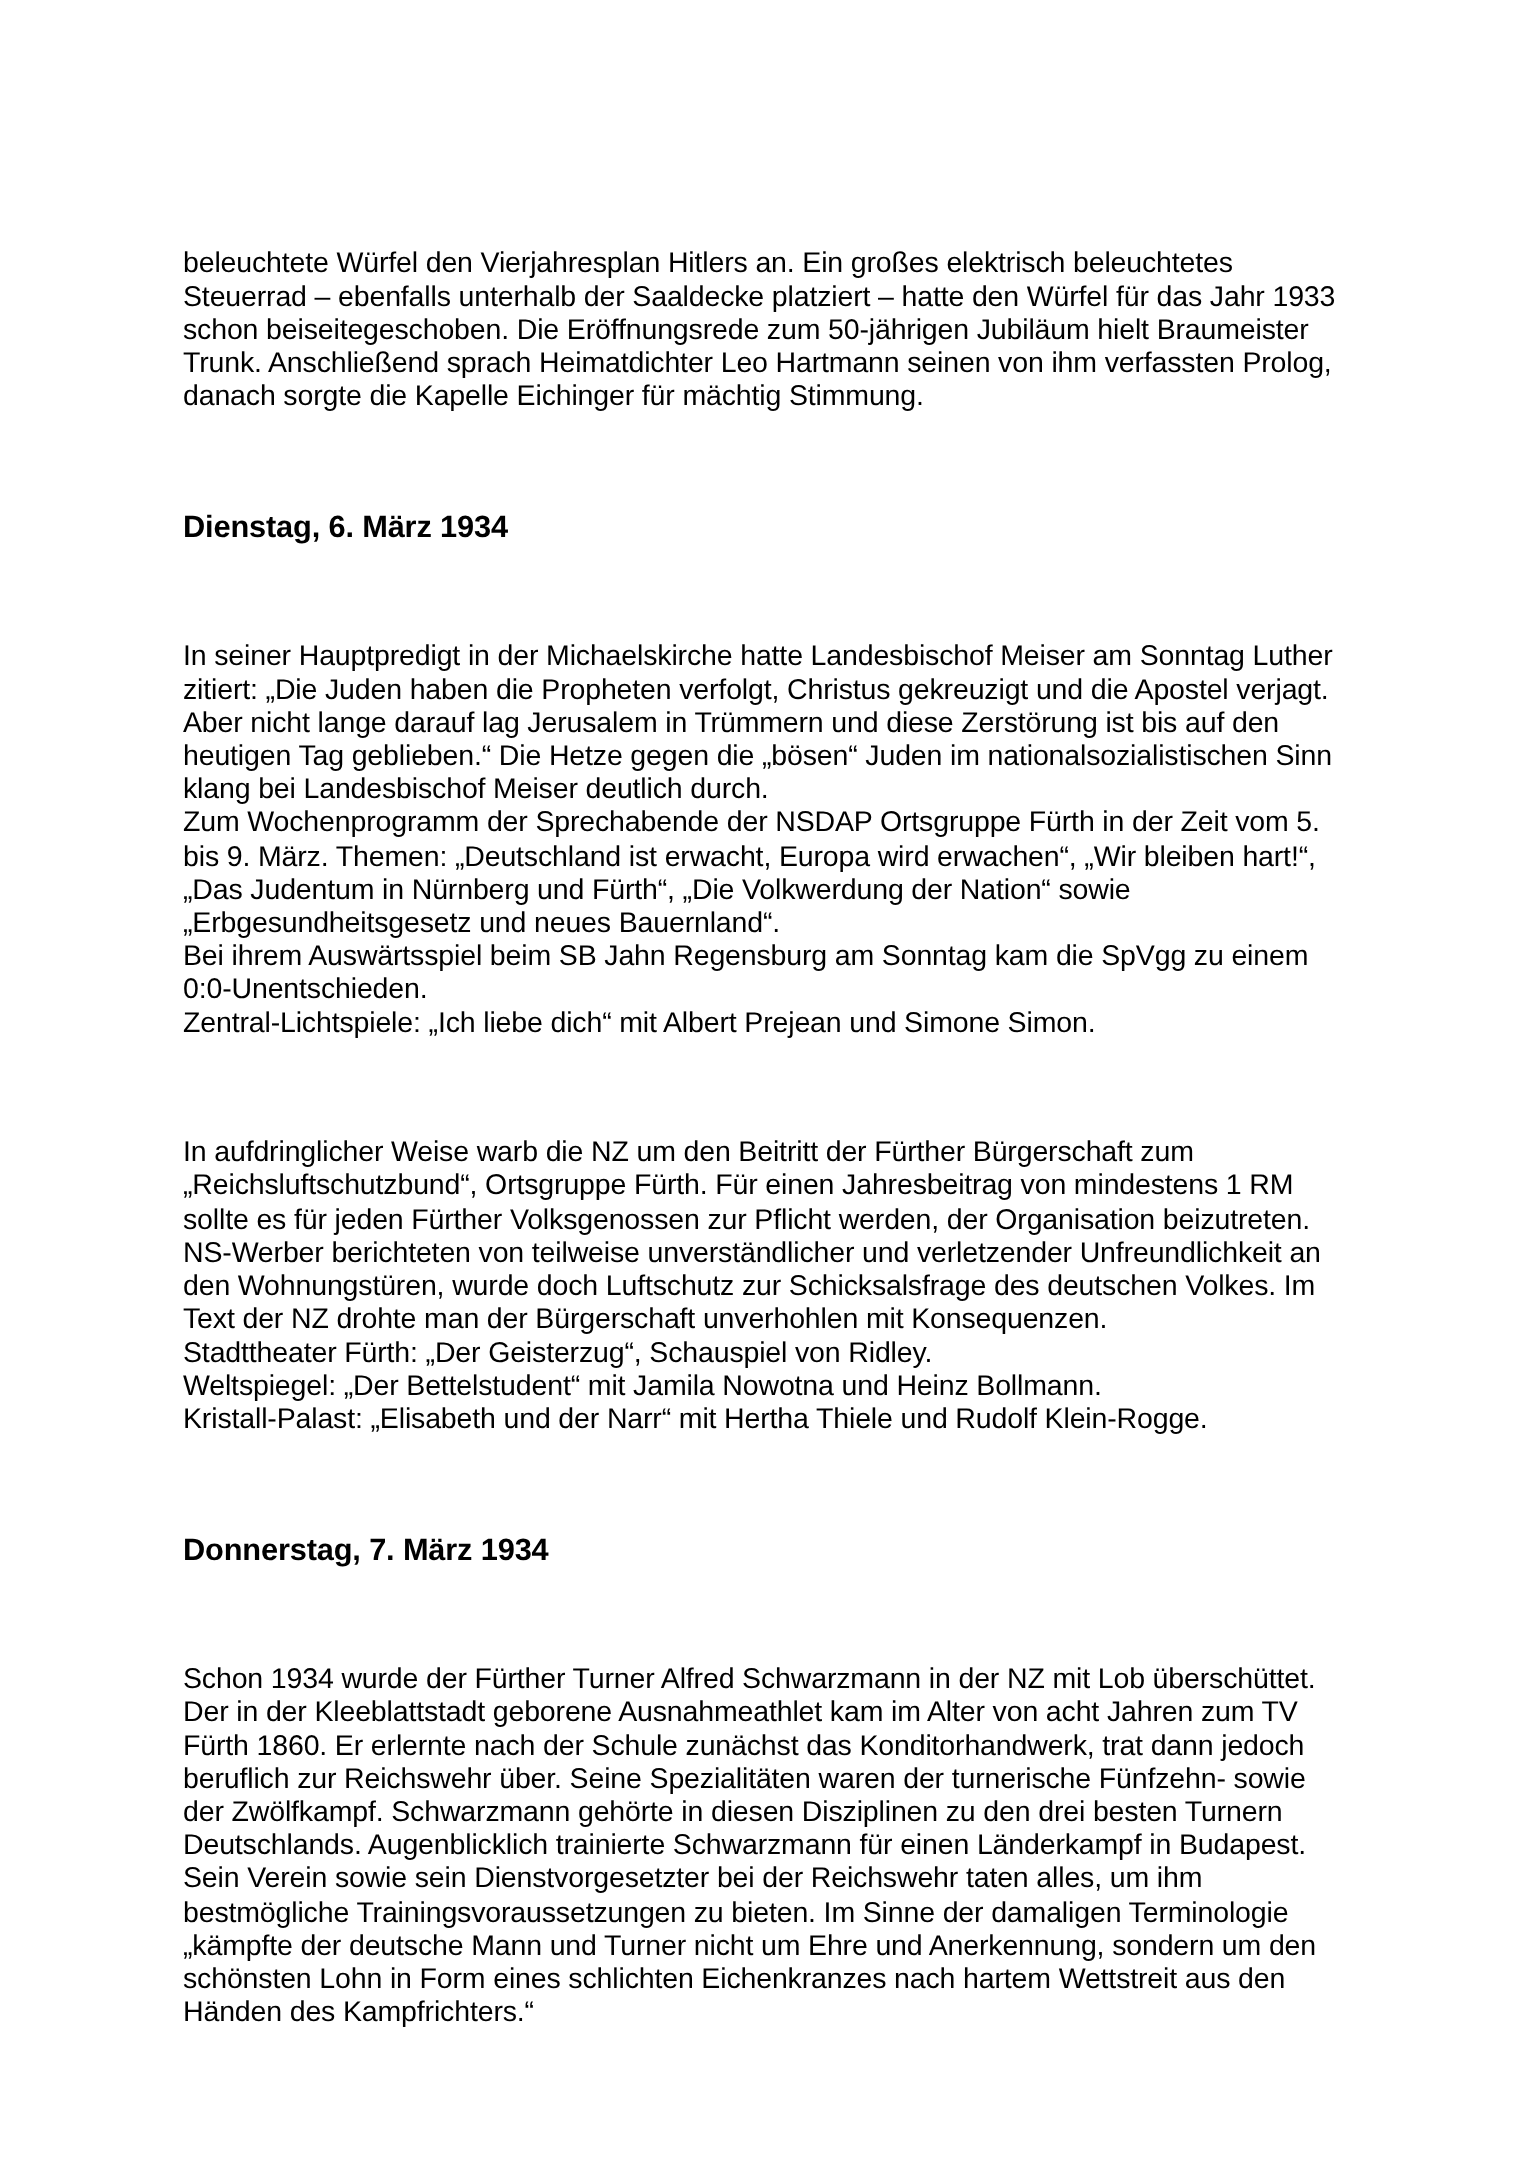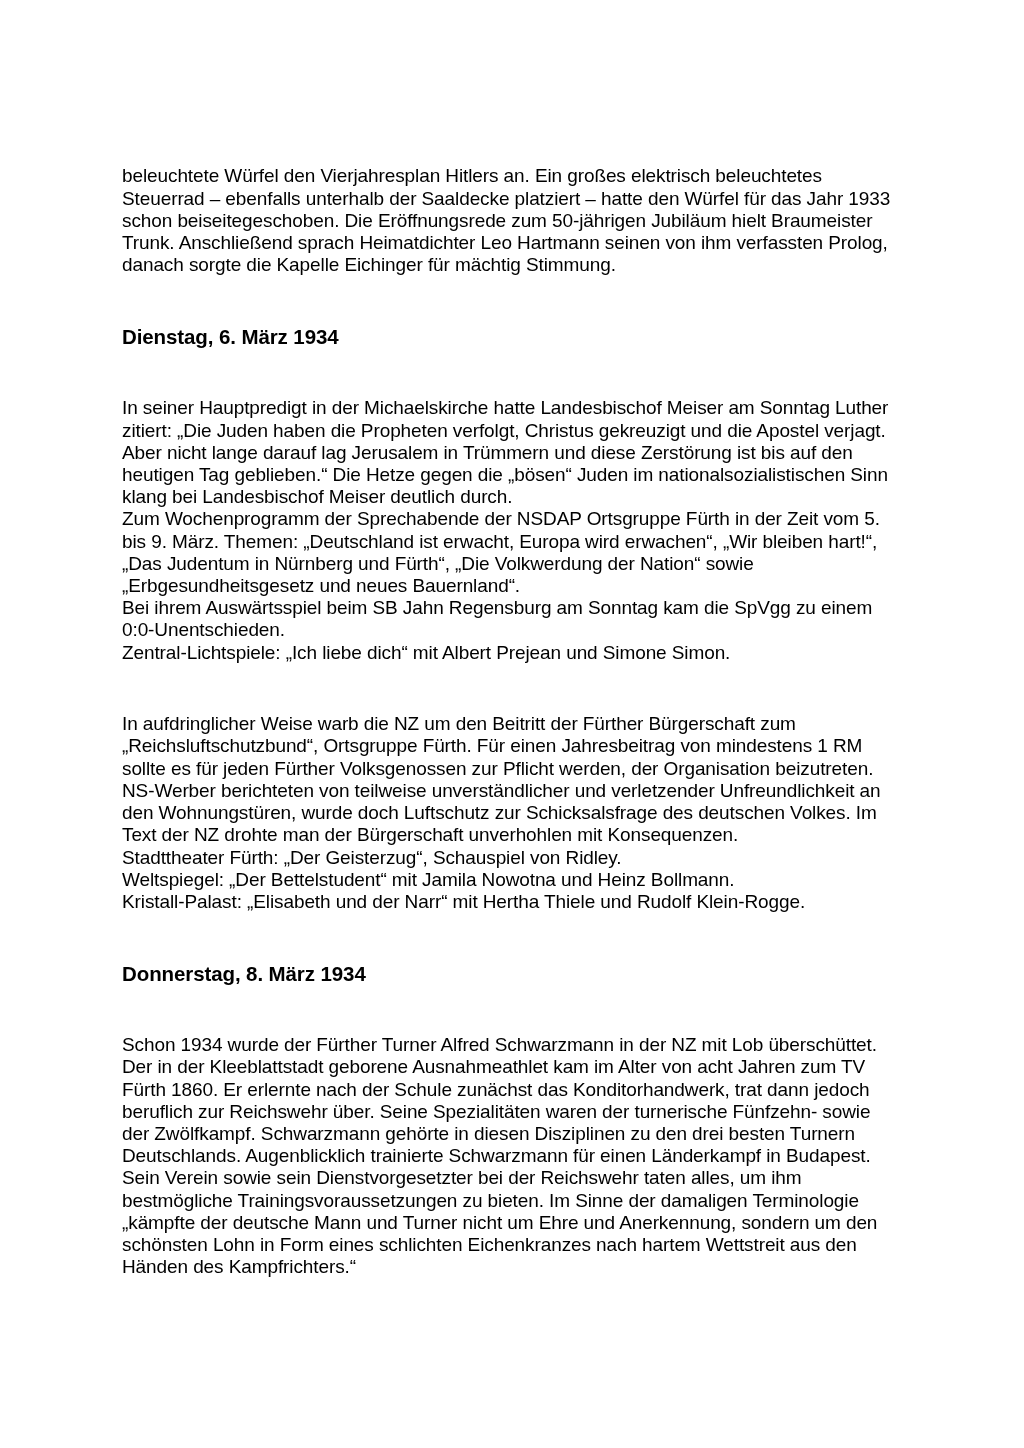--- a/index.html
+++ b/index.html
@@ -20,21 +20,21 @@
     top: 121px;
     width: 802px;
     color: #000000;
     font-family: "Liberation Sans", "DejaVu Sans", sans-serif;
     font-size: 19px;
     line-height: 22.2px;
     white-space: pre;        
     letter-spacing: -0.1px;
   }
   .block { margin: 0; }
-  .block + .block { margin-top: 5px; }
+  .block + .block { margin-top: 20px; }
   .heading {
     font-weight: bold;
     font-size: 20.5px;
   }
   .paragraph {
     font-weight: normal;
   }
 </style>
 </head>
 <body>
@@ -61,21 +61,21 @@
 Zentral-Lichtspiele: „Ich liebe dich“ mit Albert Prejean und Simone Simon.</div>
     <div class="block paragraph">In aufdringlicher Weise warb die NZ um den Beitritt der Fürther Bürgerschaft zum
 „Reichsluftschutzbund“, Ortsgruppe Fürth. Für einen Jahresbeitrag von mindestens 1 RM
 sollte es für jeden Fürther Volksgenossen zur Pflicht werden, der Organisation beizutreten.
 NS-Werber berichteten von teilweise unverständlicher und verletzender Unfreundlichkeit an
 den Wohnungstüren, wurde doch Luftschutz zur Schicksalsfrage des deutschen Volkes. Im
 Text der NZ drohte man der Bürgerschaft unverhohlen mit Konsequenzen.
 Stadttheater Fürth: „Der Geisterzug“, Schauspiel von Ridley.
 Weltspiegel: „Der Bettelstudent“ mit Jamila Nowotna und Heinz Bollmann.
 Kristall-Palast: „Elisabeth und der Narr“ mit Hertha Thiele und Rudolf Klein-Rogge.</div>
-    <div class="block heading">Donnerstag, 8. März 1934</div>
+    <div class="block heading">Donnerstag, 7. März 1934</div>
     <div class="block paragraph">Schon 1934 wurde der Fürther Turner Alfred Schwarzmann in der NZ mit Lob überschüttet.
 Der in der Kleeblattstadt geborene Ausnahmeathlet kam im Alter von acht Jahren zum TV
 Fürth 1860. Er erlernte nach der Schule zunächst das Konditorhandwerk, trat dann jedoch
 beruflich zur Reichswehr über. Seine Spezialitäten waren der turnerische Fünfzehn- sowie
 der Zwölfkampf. Schwarzmann gehörte in diesen Disziplinen zu den drei besten Turnern
 Deutschlands. Augenblicklich trainierte Schwarzmann für einen Länderkampf in Budapest.
 Sein Verein sowie sein Dienstvorgesetzter bei der Reichswehr taten alles, um ihm
 bestmögliche Trainingsvoraussetzungen zu bieten. Im Sinne der damaligen Terminologie
 „kämpfte der deutsche Mann und Turner nicht um Ehre und Anerkennung, sondern um den
 schönsten Lohn in Form eines schlichten Eichenkranzes nach hartem Wettstreit aus den

